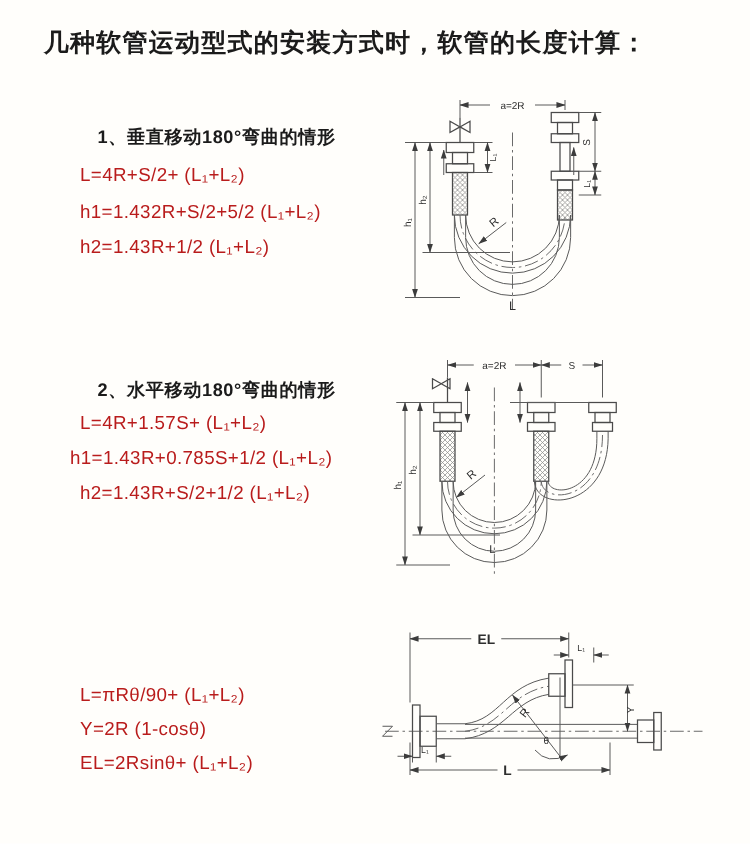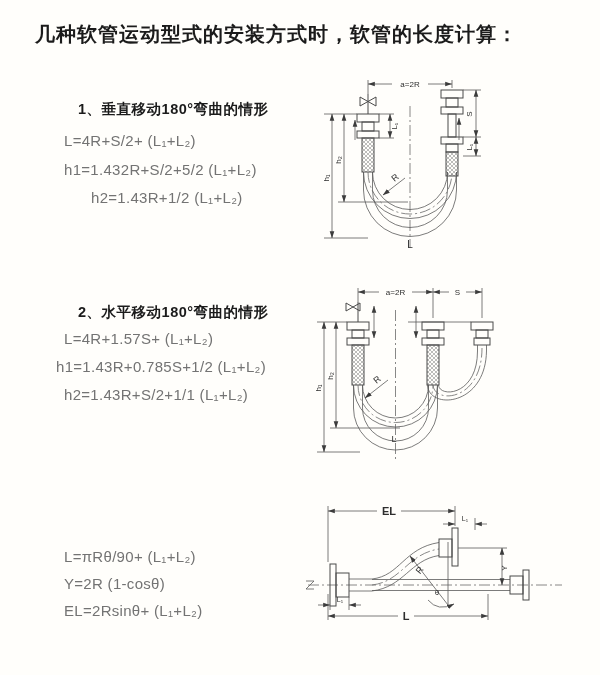--- a/index.html
+++ b/index.html
@@ -5,43 +5,43 @@
   html,body { margin:0; padding:0; background:#ffffff; }
   .page {
     position:relative; width:600px; height:675px;
     background:#fffefb;
     font-family:"Liberation Sans", sans-serif;
     color:#1b1b1b; overflow:hidden;
   }
   .txt { position:absolute; white-space:nowrap; }
   .title   { font-size:20px; font-weight:bold; letter-spacing:1px; }
   .heading { font-size:14.5px; font-weight:bold; letter-spacing:0.5px;margin-left:34px; }
-  .formula { font-size:15px; letter-spacing:0.3px; color:#737373; }
+  .formula { font-size:15px; letter-spacing:0.3px; color:#b91c1c; }
   .dwg { position:absolute; }
   .dwg text { font-family:"Liberation Sans", sans-serif; fill:#2e2e2e; }
   .thin  { stroke:#5a5a5a; stroke-width:0.8; fill:none; }
   .med   { stroke:#4a4a4a; stroke-width:1;   fill:none; }
   .cl    { stroke:#6a6a6a; stroke-width:0.8; fill:none; stroke-dasharray:11 3 2 3; }
 </style>
 </head>
 <body>
 
 <div class="page">
 
   <div class="txt title" style="left:35px; top:21px;">几种软管运动型式的安装方式时，软管的长度计算：</div>
 
   <div class="txt heading" style="left:44px; top:100px;">1、垂直移动180°弯曲的情形</div>
   <div class="txt formula" style="left:64px; top:132px;">L=4R+S/2+ (L₁+L₂)</div>
   <div class="txt formula" style="left:64px; top:161px;">h1=1.432R+S/2+5/2 (L₁+L₂)</div>
-  <div class="txt formula" style="left:64px; top:189px;margin-left:27px;">h2=1.43R+1/2 (L₁+L₂)</div>
+  <div class="txt formula" style="left:64px; top:189px;">h2=1.43R+1/2 (L₁+L₂)</div>
 
   <div class="txt heading" style="left:44px; top:303px;">2、水平移动180°弯曲的情形</div>
   <div class="txt formula" style="left:64px; top:330px;">L=4R+1.57S+ (L₁+L₂)</div>
   <div class="txt formula" style="left:56px; top:358px;">h1=1.43R+0.785S+1/2 (L₁+L₂)</div>
-  <div class="txt formula" style="left:64px; top:386px;">h2=1.43R+S/2+1/1 (L₁+L₂)</div>
+  <div class="txt formula" style="left:64px; top:386px;">h2=1.43R+S/2+1/2 (L₁+L₂)</div>
 
   <div class="txt formula" style="left:64px; top:548px;text-align:center;">L=πRθ/90+ (L₁+L₂)</div>
   <div class="txt formula" style="left:64px; top:575px;">Y=2R (1-cosθ)</div>
   <div class="txt formula" style="left:64px; top:602px;">EL=2Rsinθ+ (L₁+L₂)</div>
 
   <svg class="dwg" style="left:310px; top:68px;" width="280" height="195" viewBox="0 0 280 195">
     <defs>
       <pattern id="b1" patternUnits="userSpaceOnUse" width="4" height="4">
         <path d="M0 0L4 4M4 0L0 4" stroke="#8f8f8f" stroke-width="0.6"></path>
       </pattern>

